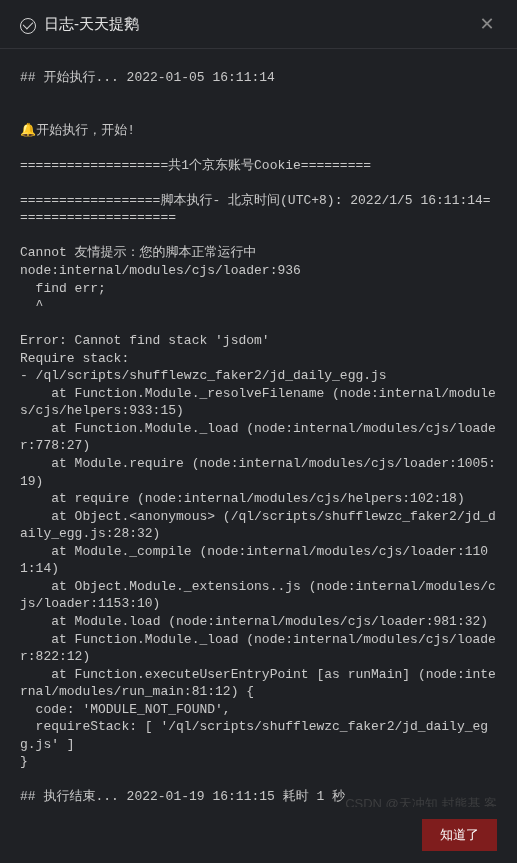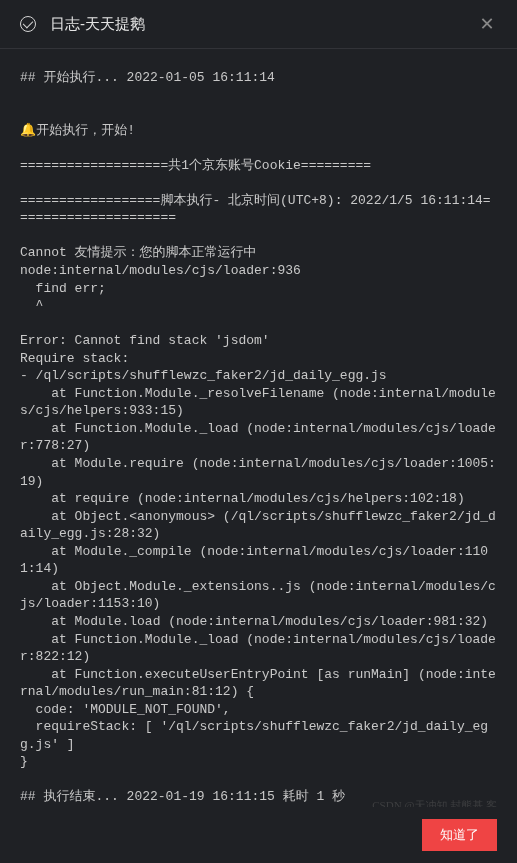--- a/index.html
+++ b/index.html
@@ -19,22 +19,22 @@
     }
     .header {
       display: flex;
       align-items: center;
       justify-content: space-between;
       padding: 14px 20px;
       border-bottom: 1px solid #323338;
     }
     .header-left {
       display: flex;
-      align-items: center;
-      gap: 14px;
+      align-items: flex-end;
+      gap: 8px;
     }
     .check-icon {
       width: 16px;
       height: 16px;
       border: 1.5px solid #d4d4d4;
       border-radius: 50%;
       display: flex;
       align-items: center;
       justify-content: center;
       flex-shrink: 0;
@@ -77,36 +77,36 @@
       position: absolute;
       bottom: 0;
       left: 0;
       right: 0;
       padding: 12px 20px;
       display: flex;
       justify-content: flex-end;
       background: #1f2125;
     }
     .btn {
-      background: #ef4444;
+      background: #7f1d1d;
       color: #fff;
       border: none;
       padding: 7px 18px;
       font-size: 13px;
       cursor: pointer;
       font-family: -apple-system, 'Segoe UI', sans-serif;
     }
     .watermark {
       position: absolute;
       right: 20px;
       bottom: 50px;
       color: #555;
-      font-size: 11px;
+      font-size: 13px;
       opacity: 0.55;
-      font-family: Liberation Serif, serif;
+      font-family: Liberation Sans, sans-serif;
     }
   </style>
 </head>
 <body>
 
 <div class="header">
   <div class="header-left">
     <span class="check-icon"></span>
     <span class="title">日志-天天提鹅</span>
   </div>

